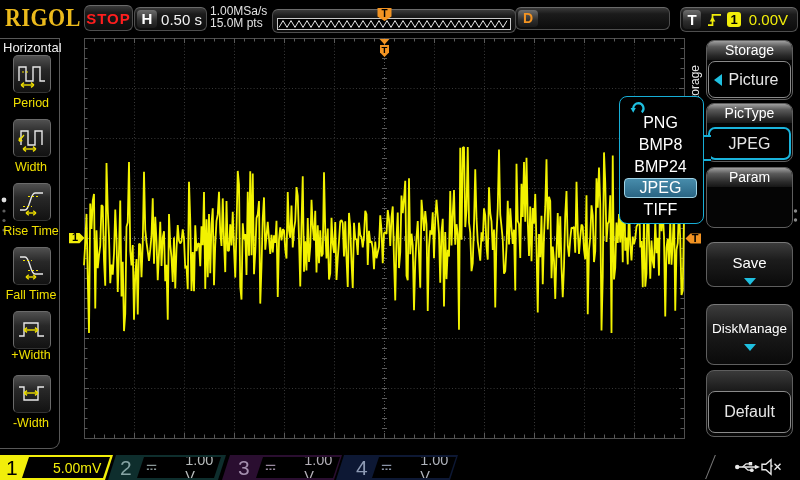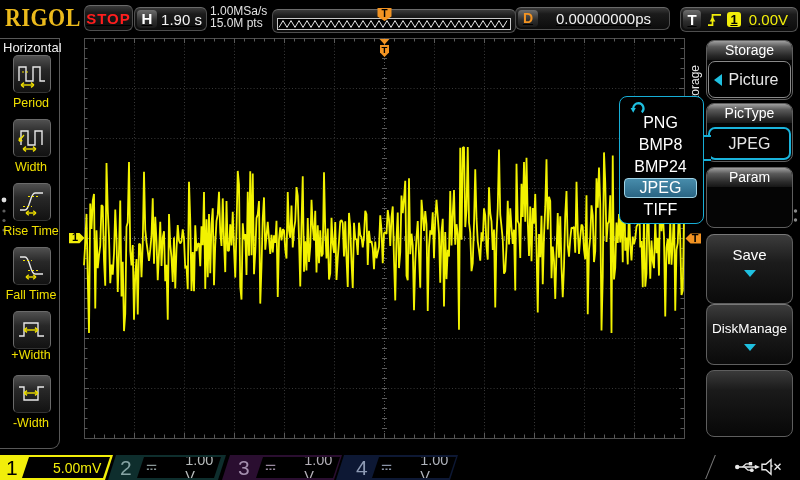--- a/index.html
+++ b/index.html
@@ -4,21 +4,21 @@
 <style>
   html,body{margin:0;padding:0;background:#000;}
   #screen{position:relative;width:800px;height:480px;background:#000;overflow:hidden;
           font-family:"Liberation Sans","DejaVu Sans",sans-serif;-webkit-font-smoothing:antialiased;}
   .abs{position:absolute;}
   
   #logo{left:5px;top:8px;font-family:"Liberation Serif","DejaVu Serif",serif;font-weight:bold;
         font-size:22px;color:#ecba1c;letter-spacing:0.5px;line-height:20px;transform:scaleY(1.15);}
   .tb-box{background:linear-gradient(180deg,#3a3a3a 0%,#1b1b1b 28%,#0c0c0c 100%);
           border:1px solid #4e4e4e;border-top-color:#6a6a6a;border-radius:6px;
-          display:flex;align-items:center;text-decoration:underline;}
+          display:flex;align-items:center;}
   #stop-btn{left:84px;top:5px;width:47px;height:24px;justify-content:center;}
   #stop-btn span{color:#ff1e1e;font-weight:bold;font-size:15px;letter-spacing:1px;}
   #h-box{left:134px;top:7px;width:71px;height:22px;}
   .keycap{background:linear-gradient(180deg,#6e6e6e,#2d2d2d 60%,#1a1a1a);border-radius:4px;
           font-weight:bold;color:#fff;text-align:center;}
   #h-box .keycap{width:20px;height:18px;margin-left:2px;font-size:15px;line-height:18px;}
   #h-value{flex:1;text-align:center;color:#f2f2f2;font-size:15px;}
   #rates{left:210px;top:5px;color:#e2e2e2;font-size:12px;line-height:12px;}
   #membar{left:272px;top:9px;width:242px;height:22px;}
   #d-box{left:515px;top:7px;width:153px;height:21px;}
@@ -84,38 +84,37 @@
 <div id="screen">
 
 <div class="abs" id="logo">RIGOL</div>
 
 <div class="abs tb-box" id="stop-btn">
   <span>STOP</span>
 </div>
 
 <div class="abs tb-box" id="h-box">
   <div class="keycap">H</div>
-  <div id="h-value">1.90 s</div>
+  <div id="h-value">0.50 s</div>
 </div>
 
 <div class="abs" id="rates">
   <div>1.00MSa/s</div>
   <div>15.0M pts</div>
 </div>
 
 <div class="abs tb-box" id="membar">
   <svg width="242" height="22" viewBox="0 0 242 22">
     <rect x="4.5" y="8.5" width="233" height="11" fill="#000" stroke="#c8c8c8" stroke-width="1"></rect>
     <polyline id="zigzag" fill="none" stroke="#e8e8e8" stroke-width="1" points="6,17.4 10,10.6 14,17.4 18,10.6 22,17.4 26,10.6 30,17.4 34,10.6 38,17.4 42,10.6 46,17.4 50,10.6 54,17.4 58,10.6 62,17.4 66,10.6 70,17.4 74,10.6 78,17.4 82,10.6 86,17.4 90,10.6 94,17.4 98,10.6 102,17.4 106,10.6 110,17.4 114,10.6 118,17.4 122,10.6 126,17.4 130,10.6 134,17.4 138,10.6 142,17.4 146,10.6 150,17.4 154,10.6 158,17.4 162,10.6 166,17.4 170,10.6 174,17.4 178,10.6 182,17.4 186,10.6 190,17.4 194,10.6 198,17.4 202,10.6 206,17.4 210,10.6 214,17.4 218,10.6 222,17.4 226,10.6 230,17.4 234,10.6"></polyline>
   </svg>
 </div>
 
 <div class="abs tb-box" id="d-box">
   <div class="keycap">D</div>
-  <div id="d-value">0.00000000ps</div>
 </div>
 
 <div class="abs tb-box" id="t-box">
   <div class="keycap">T</div>
   <svg width="15" height="16" viewBox="0 0 15 16" style="margin-left:6px">
     <path d="M1,13.2 H5.5 V2.8 H14" fill="none" stroke="#f2ee0a" stroke-width="1.7"></path>
     <polygon points="5.5,4.5 2.7,9.5 8.3,9.5" fill="#f2ee0a"></polygon>
   </svg>
   <div id="trig-badge">1</div>
   <div id="t-level">0.00V</div>
@@ -558,31 +557,34 @@
   <div class="rhead">PicType</div>
 </div>
 <div class="rbtn cyan" style="top:127px;height:33px">
   <span>JPEG</span>
 </div>
 
 <div class="rblock" style="top:167px;height:61px">
   <div class="rhead">Param</div>
 </div>
 
-<div class="softbtn" style="top:234px;height:70px">
+<div class="softbtn" style="top:242px;height:45px">
   <span style="font-size:15px;margin-top:11px">Save</span>
   <span class="tri-down" style="margin-top:7px"></span>
 </div>
 
 <div class="softbtn" style="top:304px;height:61px">
   <span style="font-size:13.5px;margin-top:16px">DiskManage</span>
   <span class="tri-down" style="margin-top:8px"></span>
 </div>
 
 <div class="rblock" style="top:370px;height:67px;background:linear-gradient(180deg,#3a3a3a 0%,#1a1a1a 30%,#070707 100%)"></div>
+<div class="rbtn" style="top:391px;height:42px">
+  <span>Default</span>
+</div>
 
 <div class="abs" id="bridge"></div>
 <div class="abs" id="popup">
   <svg width="20" height="17" viewBox="0 0 20 17" style="position:absolute;left:9px;top:3px">
     <path d="M12.8,12.4 A5.3,5.3 0 0 0 9.5,3.2 A5.3,5.3 0 0 0 4.2,8.5" fill="none" stroke="#1fc0e0" stroke-width="2.2"></path>
     <polygon points="1.6,8.0 6.8,8.0 4.2,12.8" fill="#1fc0e0"></polygon>
   </svg>
   <div class="pop-item" style="top:16px">PNG</div>
   <div class="pop-item" style="top:38px">BMP8</div>
   <div class="pop-item" style="top:60px">BMP24</div>

